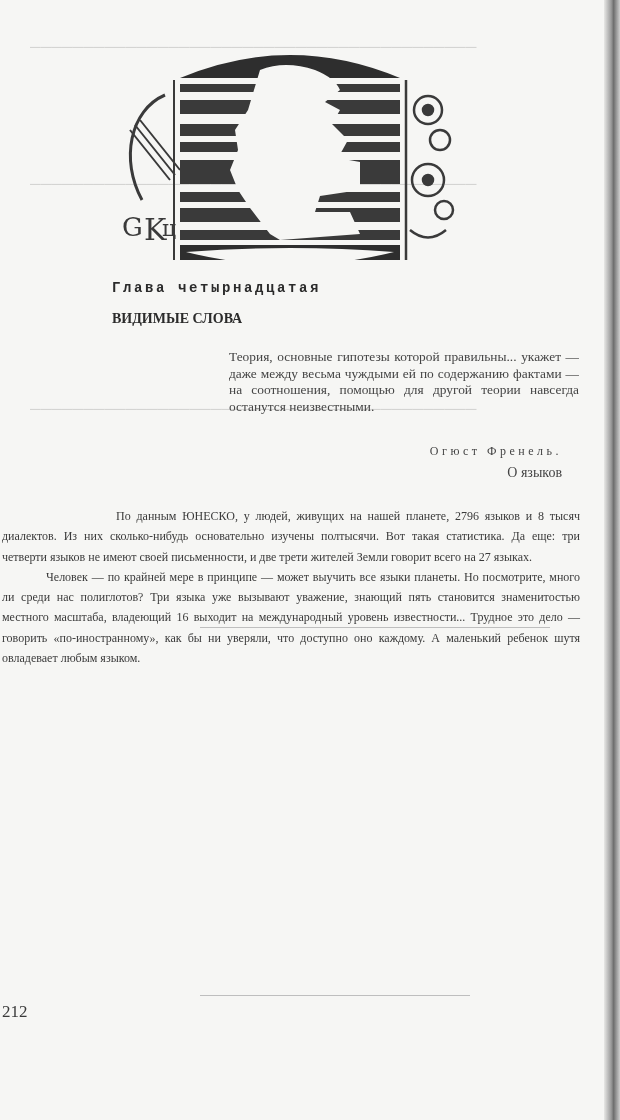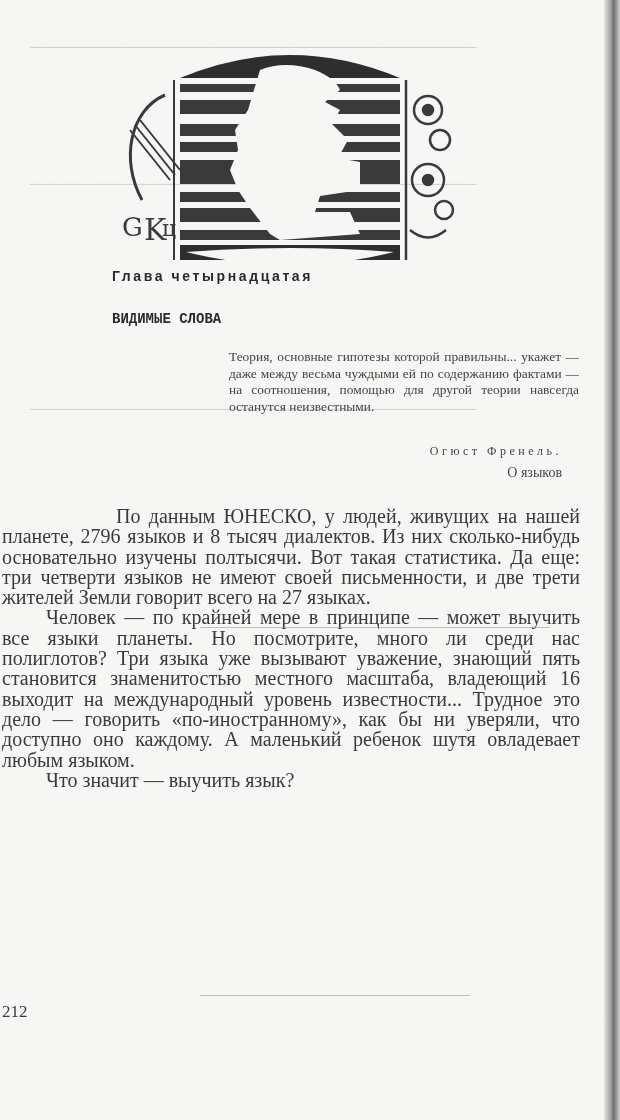--- a/index.html
+++ b/index.html
@@ -5,29 +5,29 @@
   html, body { margin:0; padding:0; }
   body {
     width:620px; height:1120px; overflow:hidden; position:relative;
     background:#f4f4f2; font-family:"Liberation Serif", "DejaVu Serif", serif; color:#3a3a3a;
   }
   .page { position:absolute; left:0; top:0; width:604px; height:1120px; background:#f6f6f4; }
   .edge { position:absolute; right:0; top:0; width:16px; height:1120px;
           background:linear-gradient(to right,#e8e8e6 0%,#9a9a9a 45%,#6e6e6e 60%,#cfcfcf 100%); }
   .ghost { position:absolute; left:30px; right:40px; color:#d4d4d2; font-size:15px; line-height:18px; white-space:nowrap; overflow:hidden; }
   .vignette { position:absolute; left:110px; top:40px; width:360px; height:220px; }
-  .chapter-num { position:absolute; left:112px; top:268px; font-family:Liberation Sans, sans-serif; font-weight:bold;
+  .chapter-num { position:absolute; left:112px; top:280px; font-family:Liberation Mono, monospace; font-weight:bold;
                  font-size:14px; letter-spacing:2.6px; color:#2b2b2b; }
-  .chapter-title { position:absolute; left:112px; top:311px; font-family:Liberation Mono, monospace; font-weight:bold;
+  .chapter-title { position:absolute; left:112px; top:311px; font-family:Liberation Serif, serif; font-weight:bold;
                    font-size:14px; color:#2b2b2b; }
   .epigraph { position:absolute; left:229px; top:349px; width:350px; font-size:13.4px; line-height:16.5px;
               text-align:justify; color:#444; }
   .epi-author { position:absolute; right:42px; top:444px; font-size:12px; letter-spacing:3.5px; color:#444; }
   .epi-source { position:absolute; right:42px; top:465px; font-size:14px; color:#444; }
-  .body { position:absolute; left:2px; top:506px; width:578px; font-size:20px; line-height:20.3px;
+  .body { position:absolute; left:2px; top:506px; width:578px; font-size:12px; line-height:20.3px;
           text-align:justify; color:#3a3a3a; }
   .body p { margin:0; text-indent:44px; }
   .body p.first { text-indent:114px; }
   .body p.last-justify { text-align-last:justify; }
   .page-num { position:absolute; left:2px; top:1002px; font-size:17px; color:#3a3a3a; }
   .underline1 { position:absolute; left:200px; top:627px; width:350px; height:1px; background:#9a9a9a; opacity:.6; }
   .underline2 { position:absolute; left:200px; top:995px; width:270px; height:1px; background:#9a9a9a; opacity:.6; }
 </style>
 </head>
 <body>
@@ -82,21 +82,20 @@
   <div class="chapter-num">Глава четырнадцатая</div>
   <div class="chapter-title">ВИДИМЫЕ СЛОВА</div>
 
   <div class="epigraph">Теория, основные гипотезы которой правильны... укажет — даже между весьма чуждыми ей по содержанию фактами — на соотношения, помощью для другой теории навсегда останутся неизвестными.</div>
   <div class="epi-author">Огюст Френель.</div>
   <div class="epi-source">О языков</div>
 
   <div class="body">
     <p class="first">По данным ЮНЕСКО, у людей, живущих на нашей планете, 2796 языков и 8 тысяч диалектов. Из них сколько-нибудь основательно изучены полтысячи. Вот такая статистика. Да еще: три четверти языков не имеют своей письменности, и две трети жителей Земли говорит всего на 27 языках.</p>
     <p>Человек — по крайней мере в принципе — может выучить все языки планеты. Но посмотрите, много ли среди нас полиглотов? Три языка уже вызывают уважение, знающий пять становится знаменитостью местного масштаба, владеющий 16 выходит на международный уровень известности... Трудное это дело — говорить «по-иностранному», как бы ни уверяли, что доступно оно каждому. А маленький ребенок шутя овладевает любым языком.</p>
-    <p>Что значит — выучить язык?</p>
   </div>
 
   <div class="underline1"></div>
   <div class="underline2"></div>
 
   <div class="page-num">212</div>
 </div>
 
 <div class="edge"></div>
 

